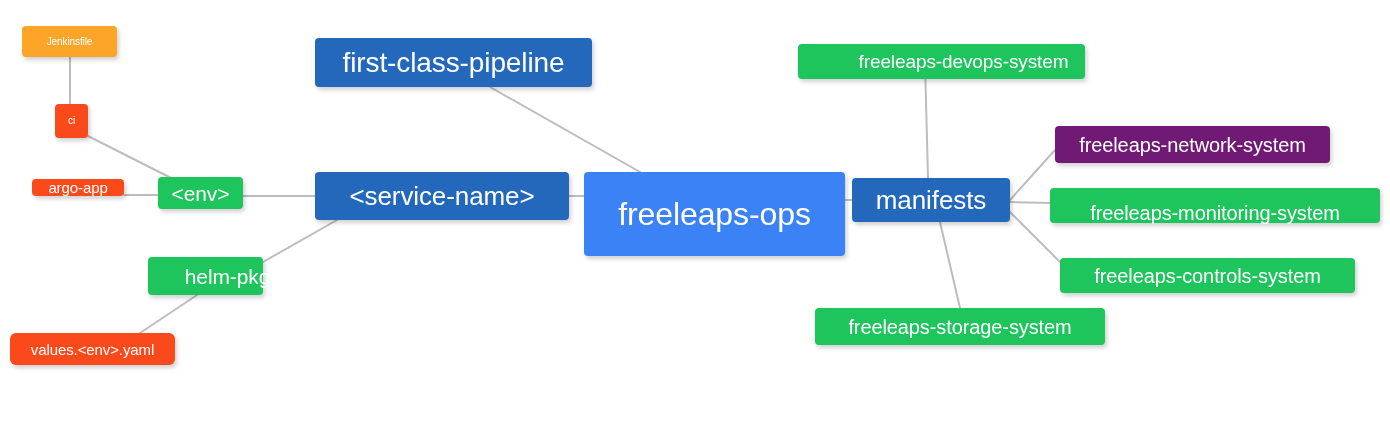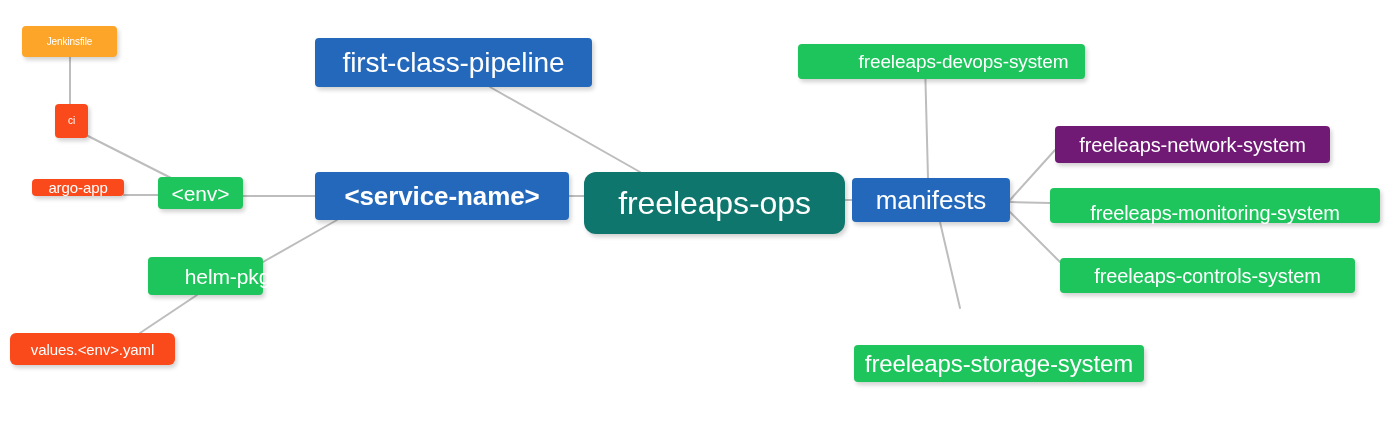--- a/index.html
+++ b/index.html
@@ -77,38 +77,38 @@
       </div>
       <div class="node" style="left: 148px; top: 257px; width: 115px; height: 38px; background: rgb(29, 197, 92); font-size: 21px; padding-left: 44px;">
         <span class="lbl">helm-pkg</span>
       </div>
       <div class="node" style="left: 10px; top: 333px; width: 165px; height: 32px; background: rgb(250, 74, 27); font-size: 15px; border-radius: 6px;">
         <span class="lbl">values.&lt;env&gt;.yaml</span>
       </div>
       <div class="node" style="left: 315px; top: 38px; width: 277px; height: 49px; background: rgb(36, 104, 187); font-size: 28px;">
         <span class="lbl">first-class-pipeline</span>
       </div>
-      <div class="node" style="left: 315px; top: 172px; width: 254px; height: 48px; background: rgb(36, 104, 187); font-size: 26px; font-weight: bold;">
+      <div class="node" style="left: 315px; top: 172px; width: 254px; height: 48px; background: rgb(36, 104, 187); font-size: 26px;">
         <span class="lbl">&lt;service-name&gt;</span>
       </div>
-      <div class="node" style="left: 584px; top: 172px; width: 261px; height: 62px; background: #0f766e; font-size: 32px; border-radius: 12px;">
+      <div class="node" style="left: 584px; top: 172px; width: 261px; height: 84px; background: #3b82f6; font-size: 32px;">
         <span class="lbl">freeleaps-ops</span>
       </div>
       <div class="node" style="left: 852px; top: 178px; width: 158px; height: 44px; background: rgb(36, 104, 187); font-size: 26px;">
         <span class="lbl">manifests</span>
       </div>
       <div class="node" style="left: 798px; top: 44px; width: 287px; height: 35px; background: rgb(29, 197, 92); font-size: 19px; padding-left: 44px;">
         <span class="lbl">freeleaps-devops-system</span>
       </div>
       <div class="node" style="left: 1055px; top: 113px; width: 275px; height: 37px; background: #701a75; font-size: 20px; margin-top: 13px;">
         <span class="lbl">freeleaps-network-system</span>
       </div>
       <div class="node" style="left: 1050px; top: 188px; width: 330px; height: 35px; background: rgb(29, 197, 92); font-size: 20px; align-items: flex-end;">
         <span class="lbl">freeleaps-monitoring-system</span>
       </div>
       <div class="node" style="left: 1060px; top: 258px; width: 295px; height: 35px; background: rgb(29, 197, 92); font-size: 20px;">
         <span class="lbl">freeleaps-controls-system</span>
       </div>
-      <div class="node" style="left: 854px; top: 308px; width: 290px; height: 37px; background: rgb(29, 197, 92); font-size: 24px; margin-top: 37px;">
+      <div class="node" style="left: 815px; top: 308px; width: 290px; height: 37px; background: rgb(29, 197, 92); font-size: 20px;">
         <span class="lbl">freeleaps-storage-system</span>
       </div>
     </div>
 </div>
 
 </body></html>

